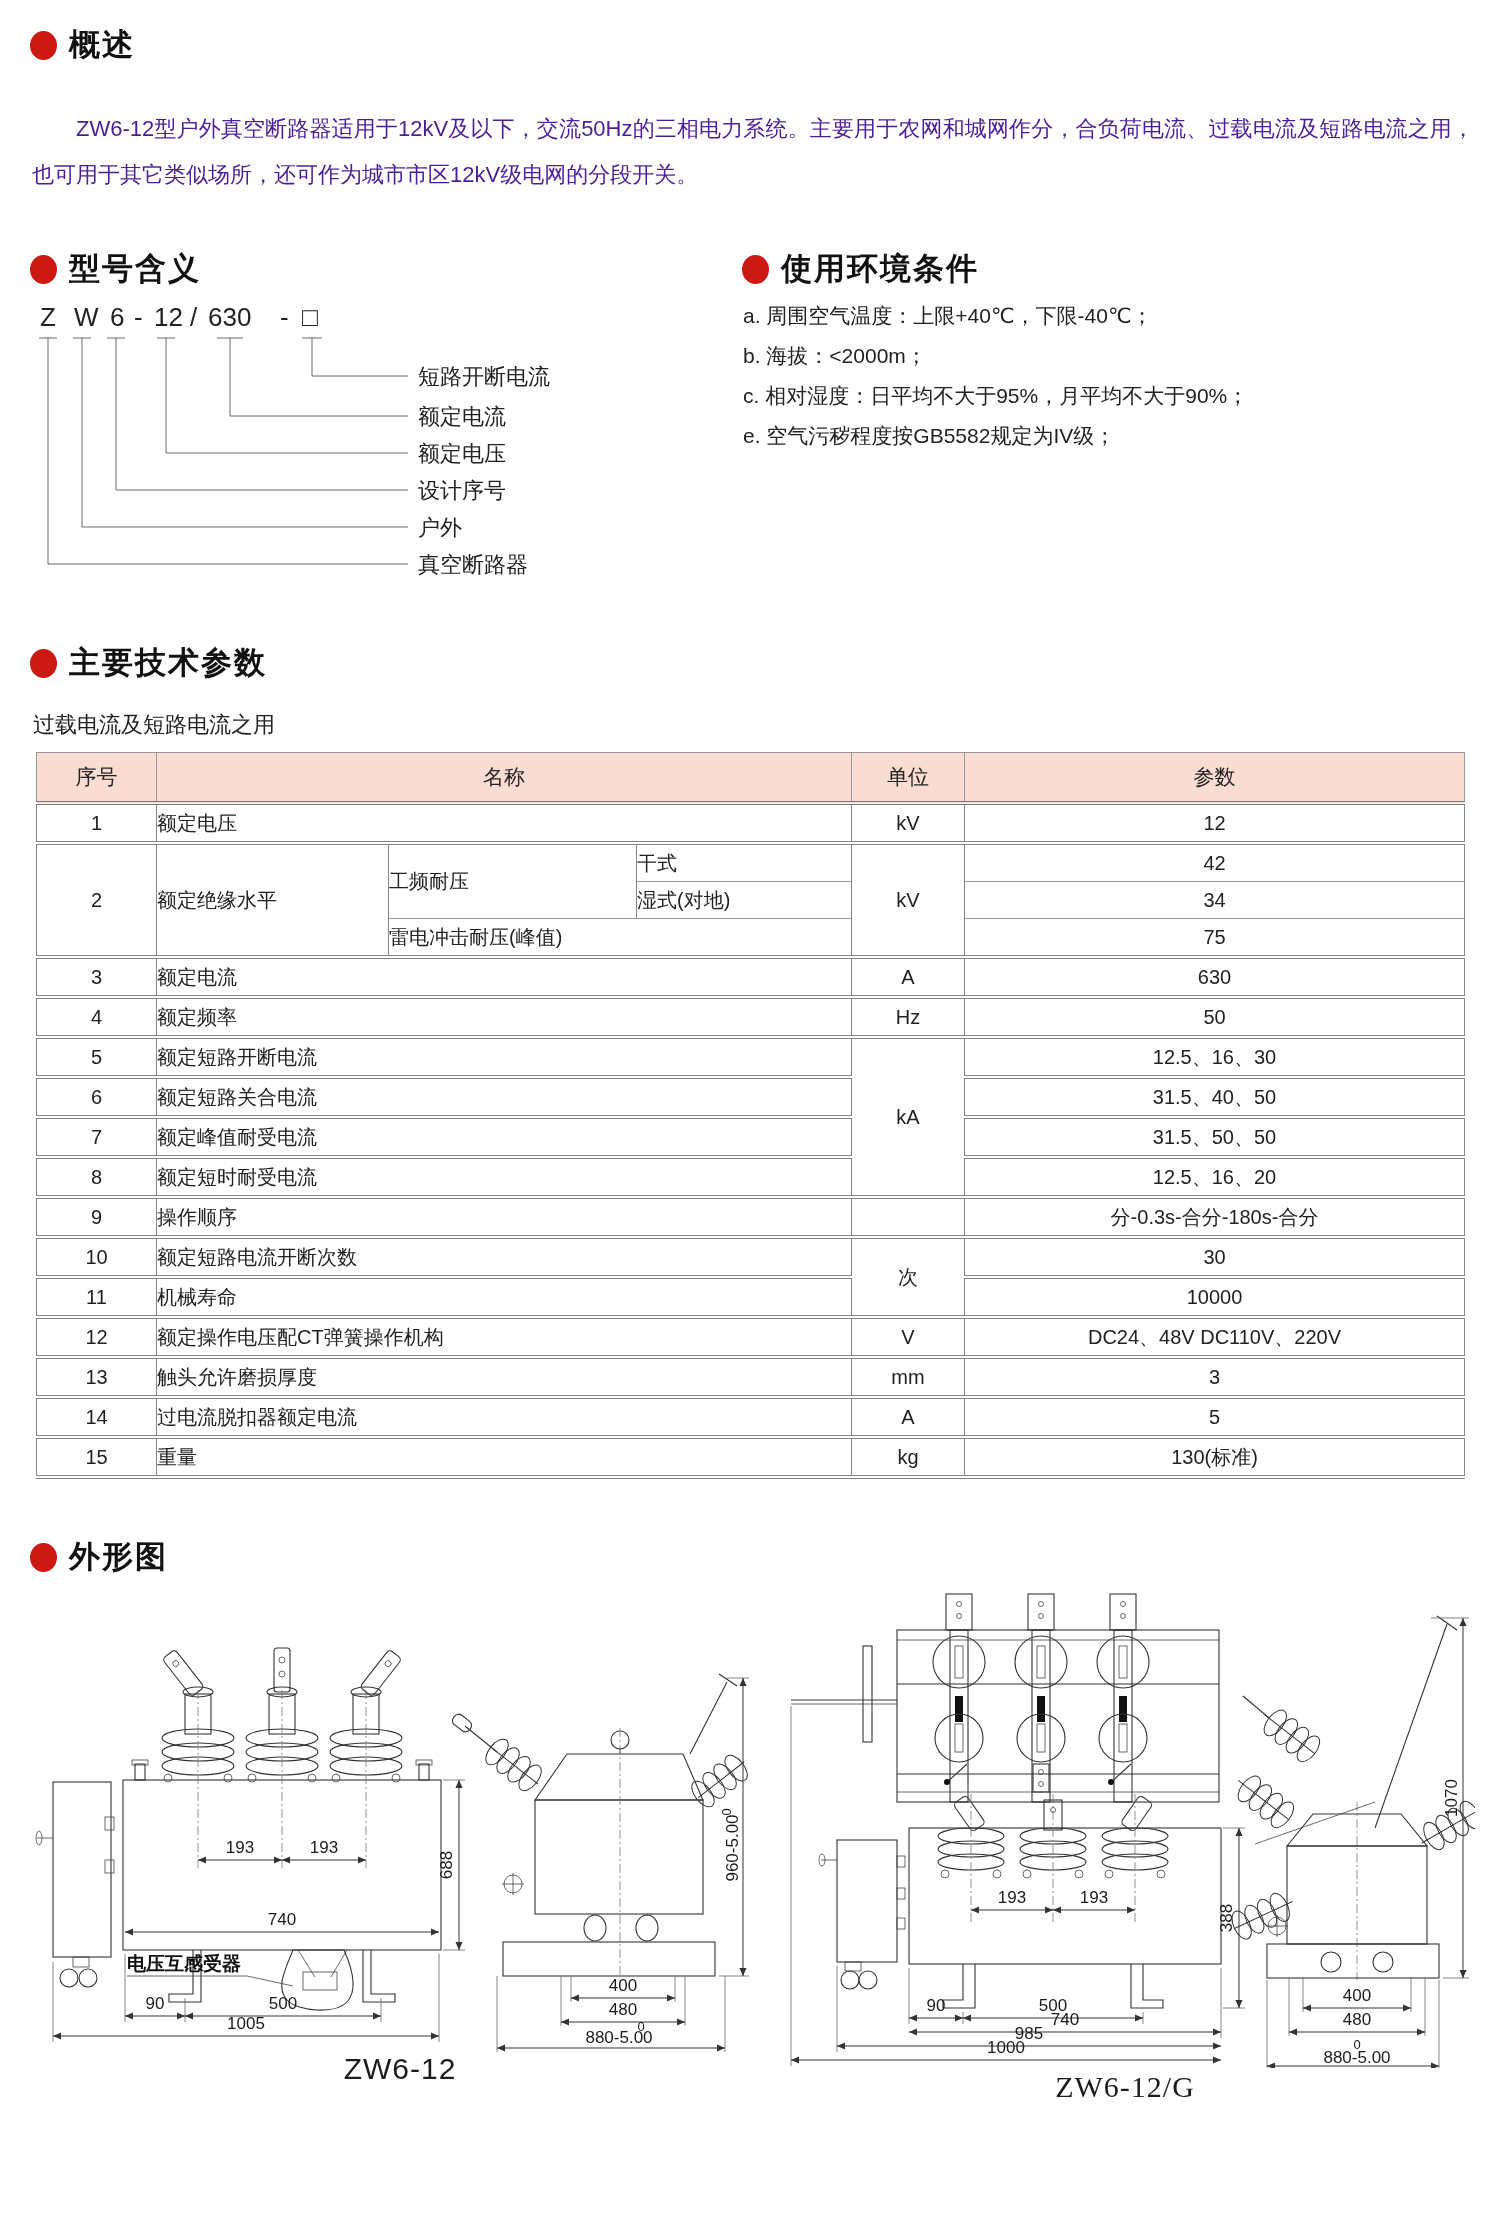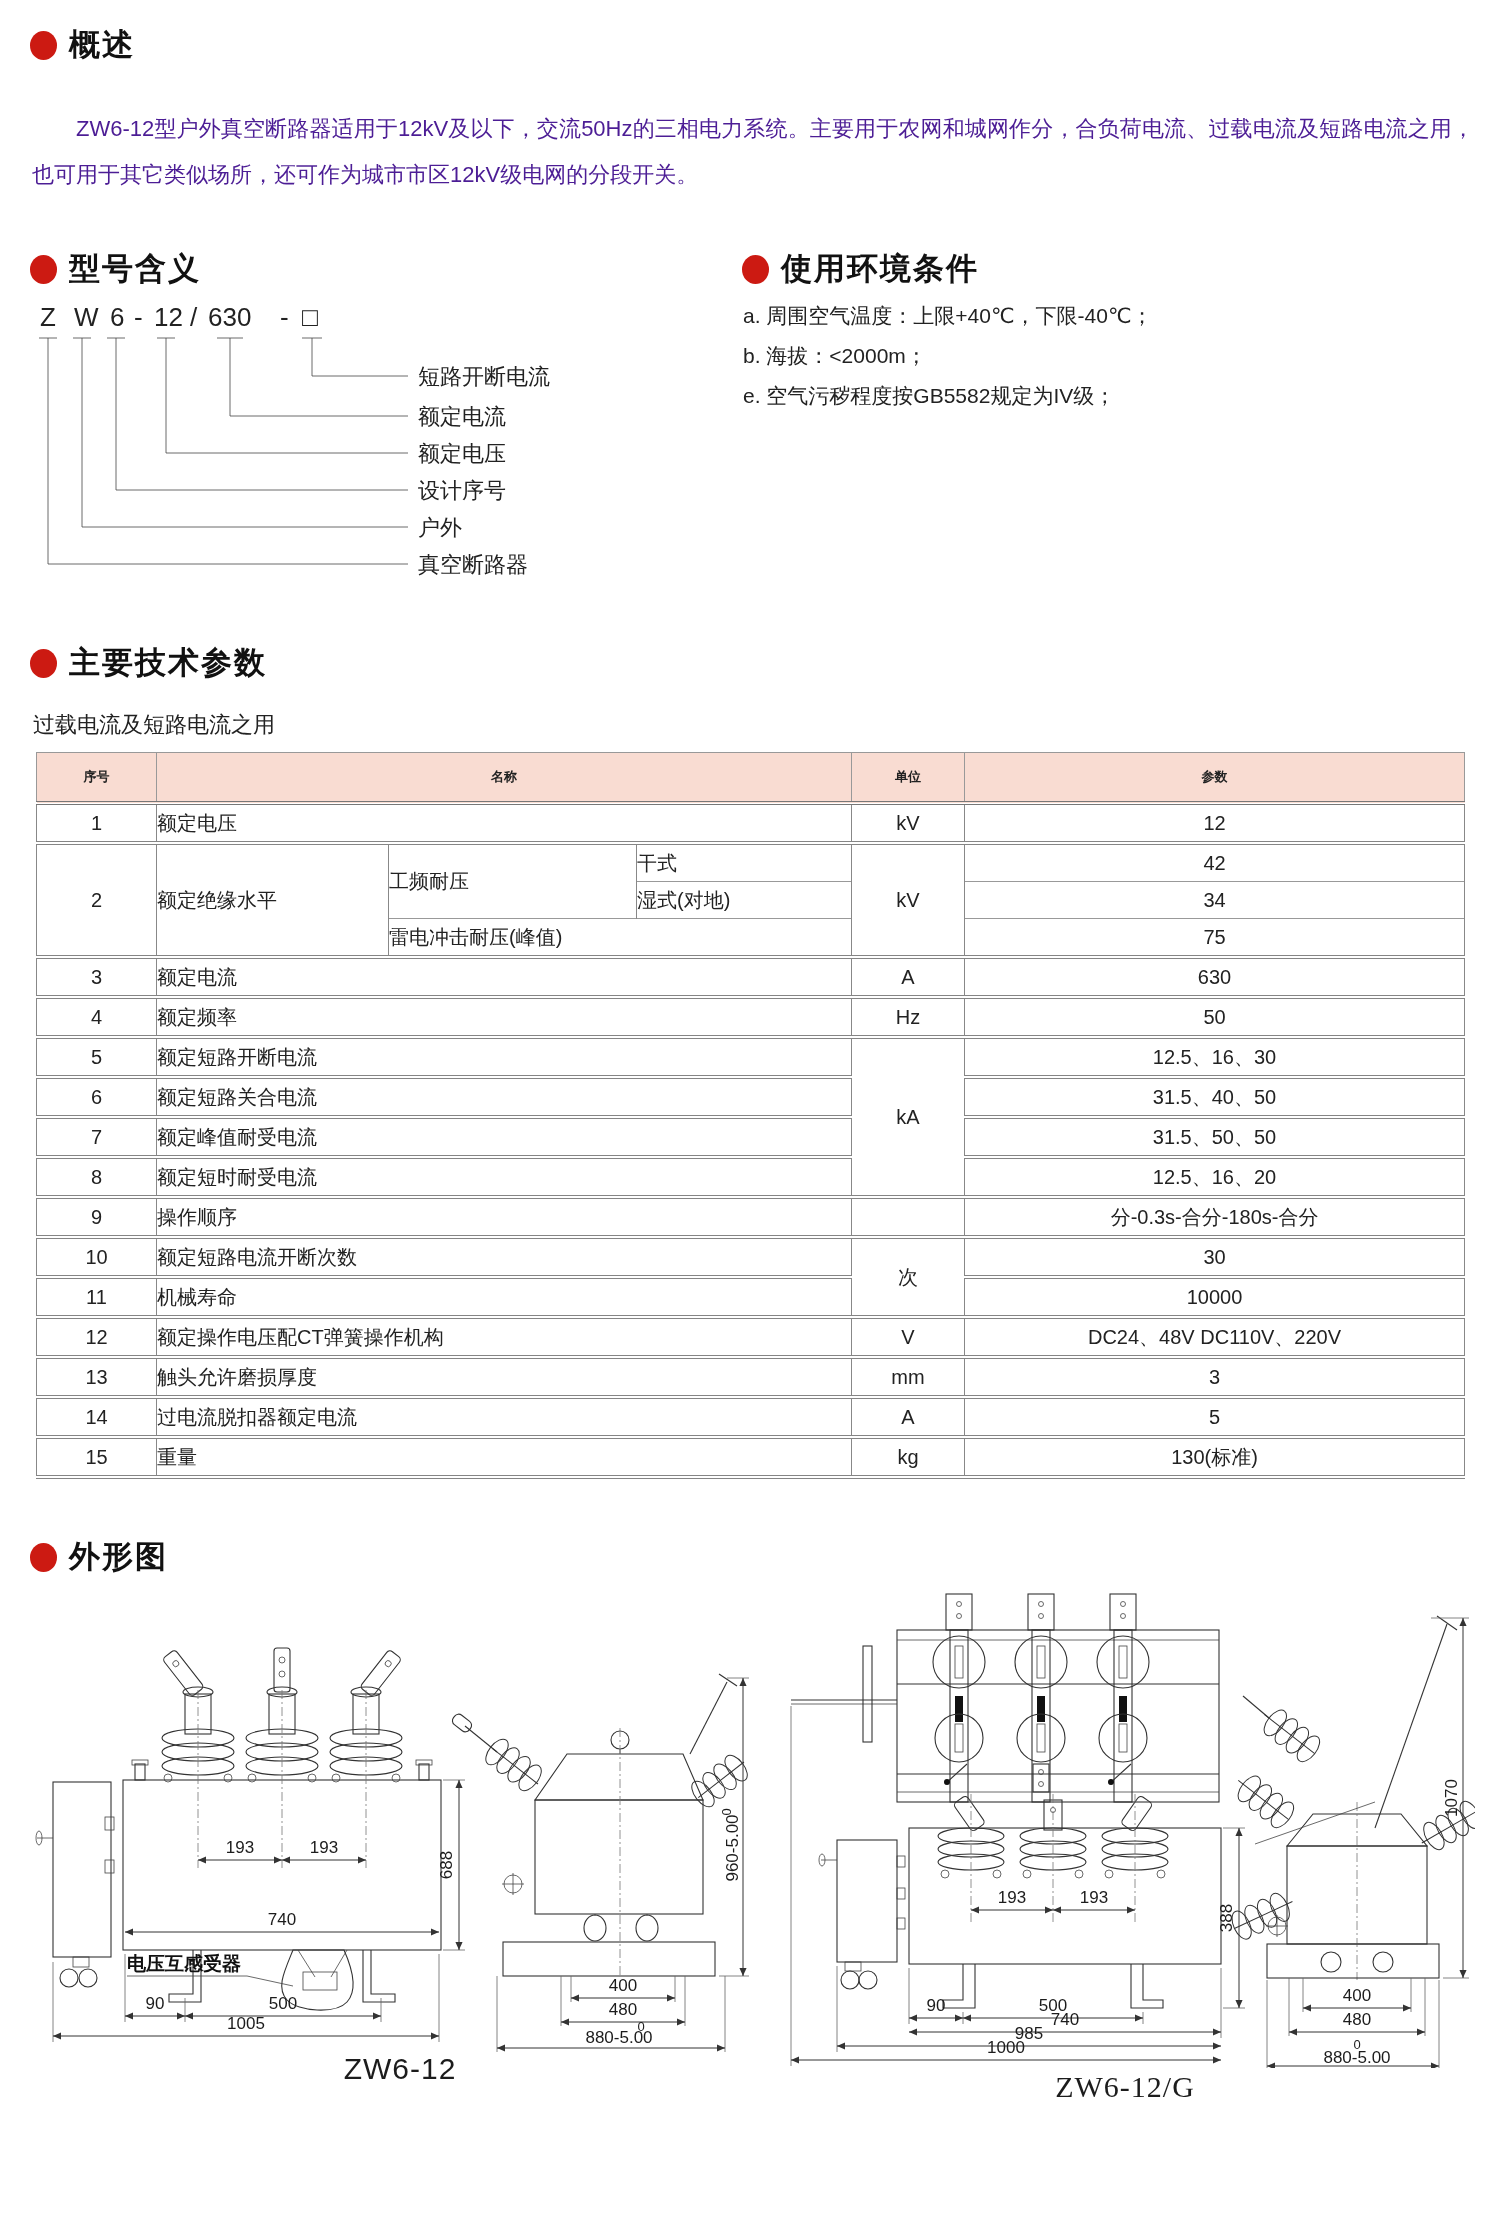--- a/index.html
+++ b/index.html
@@ -5,21 +5,21 @@
   html,body{margin:0;padding:0;background:#fff;}
   body{font-family:"Liberation Sans","DejaVu Sans",sans-serif;color:#1c1c1c;}
   .page{position:relative;width:1500px;height:2231px;background:#ffffff;overflow:hidden;}
   .sec-h{position:absolute;display:flex;align-items:center;gap:12px;font-size:31px;font-weight:bold;color:#111;letter-spacing:2px;}
   .dot{width:27px;height:29px;border-radius:50%;background:var(--accent,#cc1a12);flex:0 0 auto;}
   .para{position:absolute;left:32px;top:106px;width:1442px;font-size:22px;line-height:46px;text-align:justify;text-indent:44px;color:#4c1d95;}
   .envlist{position:absolute;left:743px;top:296px;list-style:none;margin:0;padding:0;font-size:21px;line-height:40px;color:#222;}
   .subtitle{position:absolute;left:33px;top:710px;font-size:22px;color:#222;}
   
   table.params{position:absolute;left:36px;top:752px;border-collapse:collapse;table-layout:fixed;width:1428px;font-size:20px;color:#222;}
-  table.params th{background:var(--thead-bg,#f9dcd2);font-weight:bold;height:46px;border:1px solid #999;border-bottom:4px double #777;font-size:13px;}
+  table.params th{background:var(--thead-bg,#f9dcd2);font-weight:normal;height:46px;border:1px solid #999;border-bottom:4px double #777;font-size:21px;}
   table.params td{height:36px;border-left:1px solid #888;border-right:1px solid #888;padding:0;}
   table.params tr.major>td{border-top:4px double #858585;}
   table.params tr.sub>td{border-top:1px solid #999;}
   table.params tbody tr:last-child>td{border-bottom:4px double #858585;}
   .c-no,.c-unit,.c-val{text-align:center;}
   .c-name{text-align:left;padding-left:16px;}
   
   svg text{font-family:"Liberation Sans","DejaVu Sans",sans-serif;fill:#1c1c1c;}
   .shape{fill:none;stroke:#333;stroke-width:1.1;}
   .thin{fill:none;stroke:#444;stroke-width:0.8;}
@@ -91,20 +91,21 @@
     </g>
   </svg>
 
   <div class="sec-h" style="left:742px;top:248px;">
     <span class="dot"></span>
     <span>使用环境条件</span>
   </div>
   <ul class="envlist">
     <li>a. 周围空气温度：上限+40℃，下限-40℃；</li>
     <li>b. 海拔：&lt;2000m；</li>
+    <li>c. 相对湿度：日平均不大于95%，月平均不大于90%；</li>
     <li>e. 空气污秽程度按GB5582规定为IV级；</li>
   </ul>
 
   <div class="sec-h" style="left:30px;top:642px;">
     <span class="dot"></span>
     <span>主要技术参数</span>
   </div>
   <div class="subtitle">过载电流及短路电流之用</div>
 
   <table class="params">

